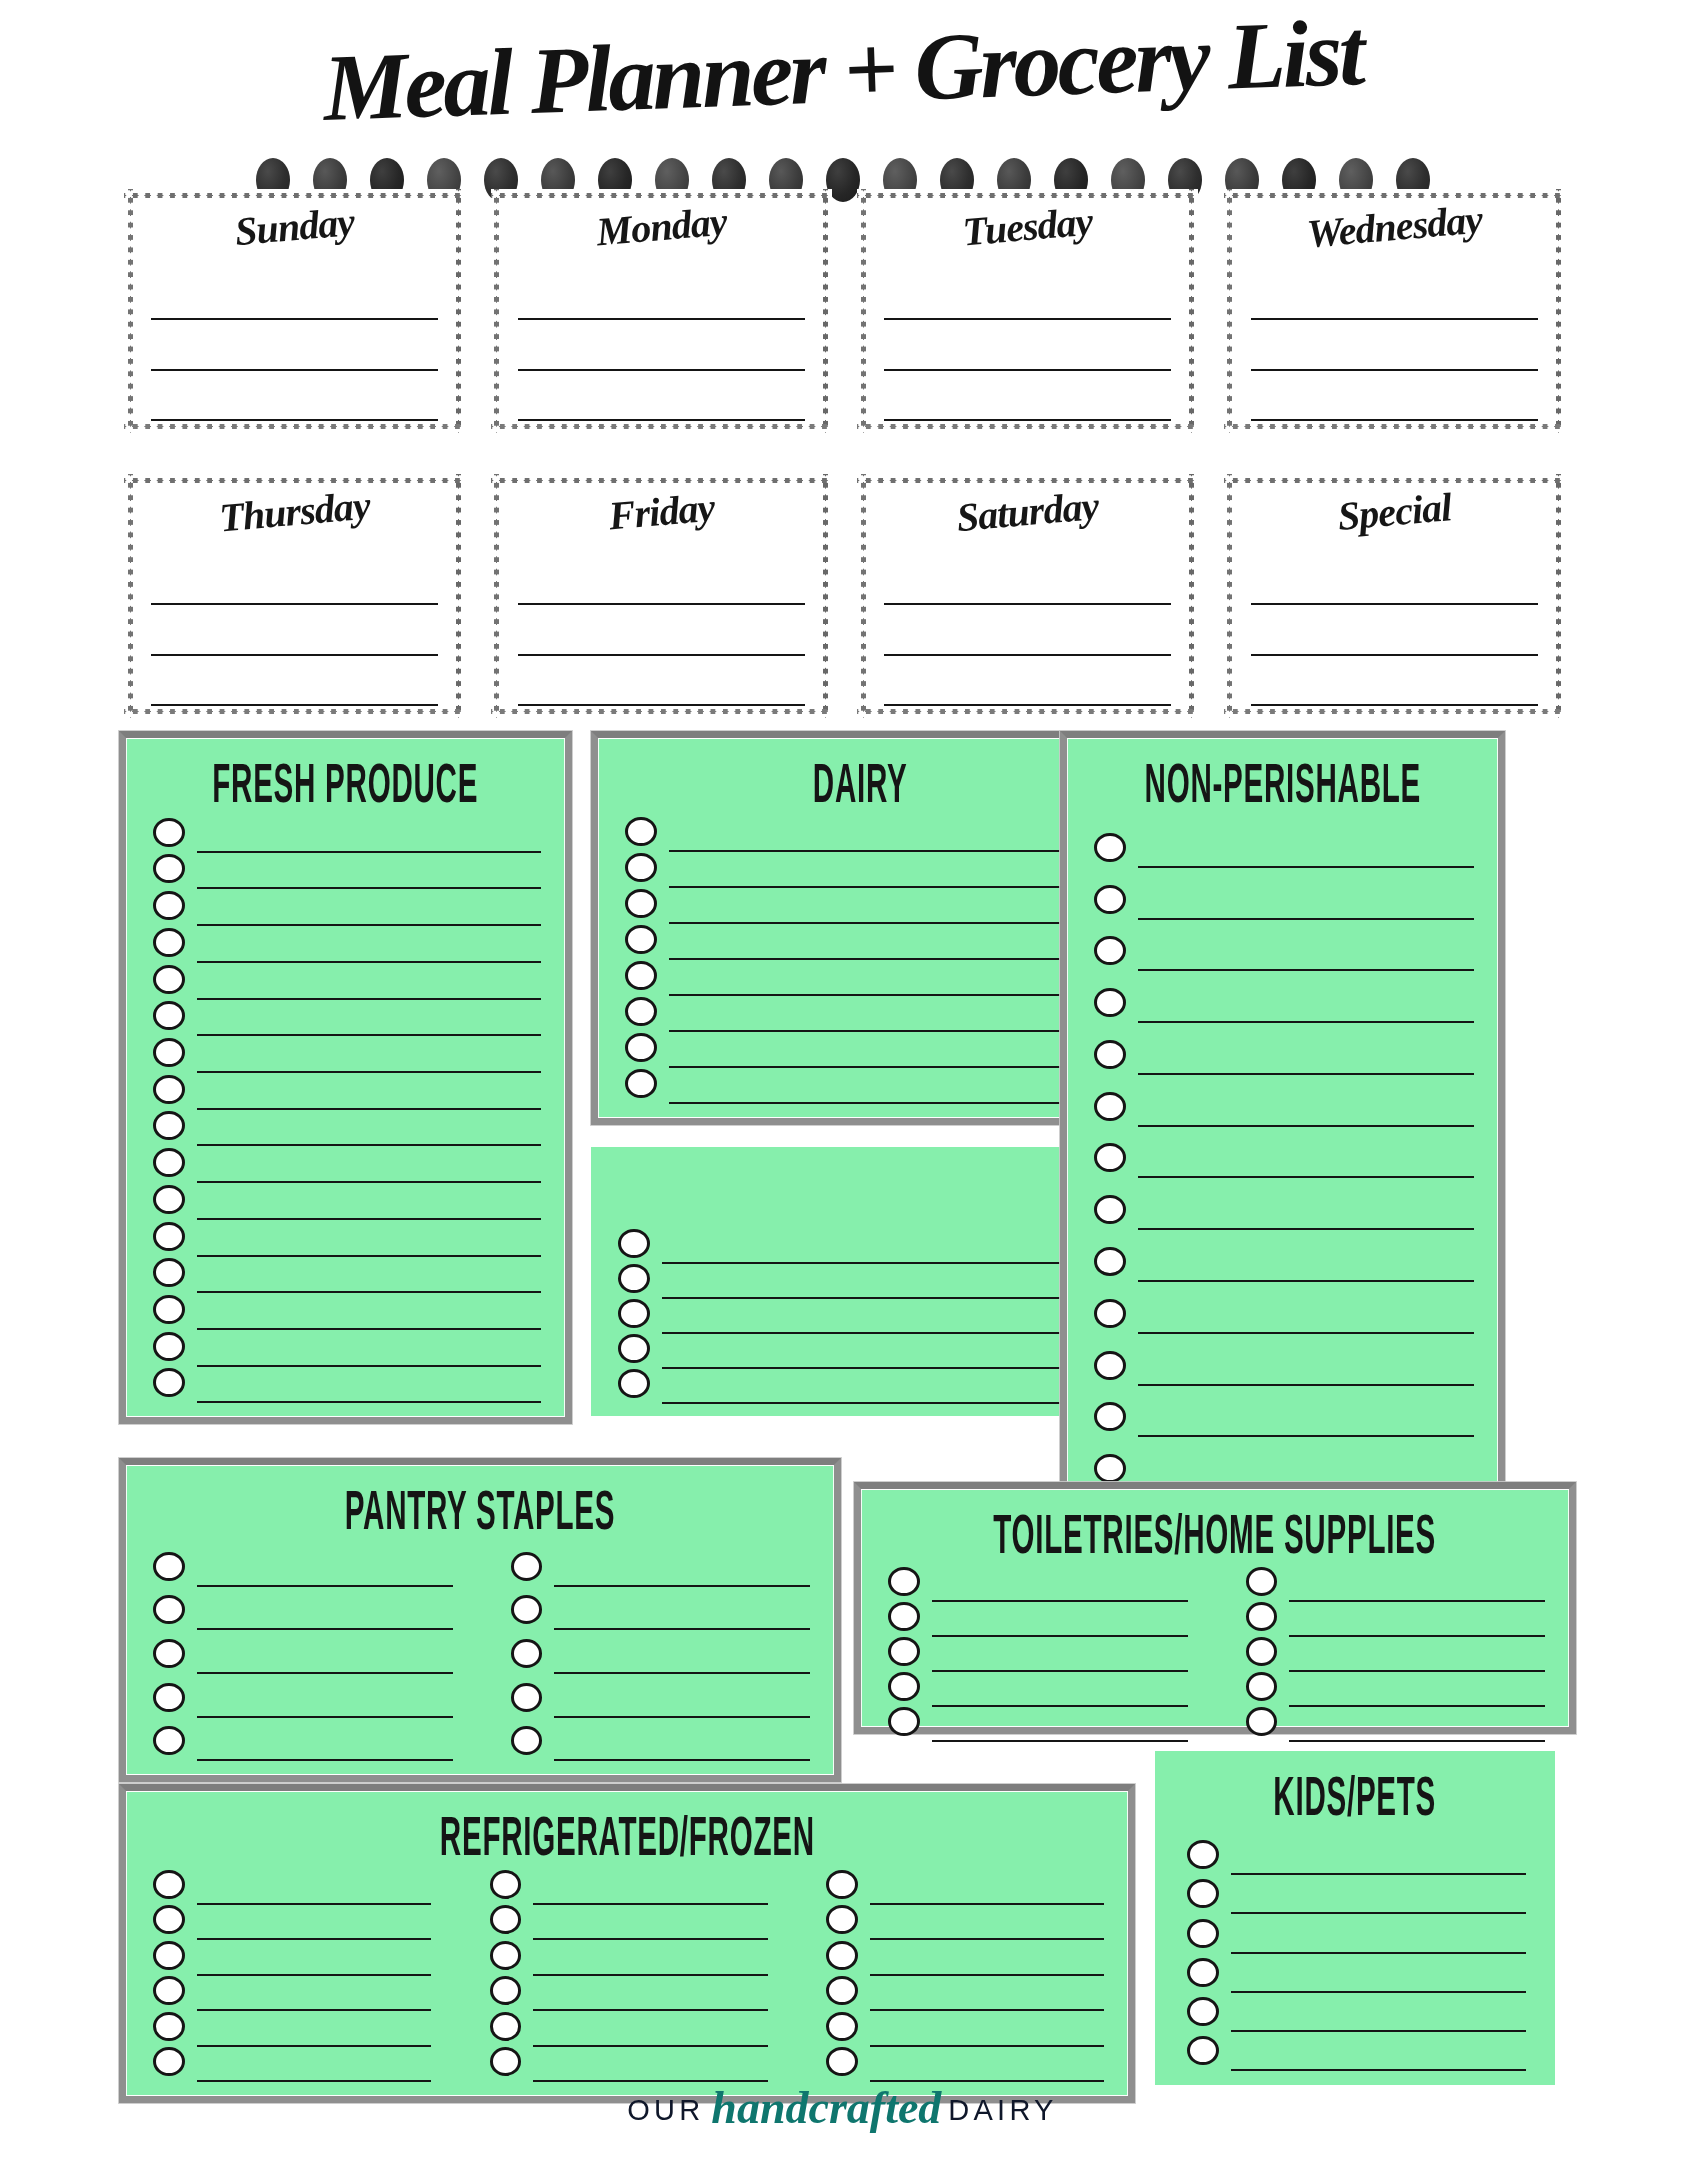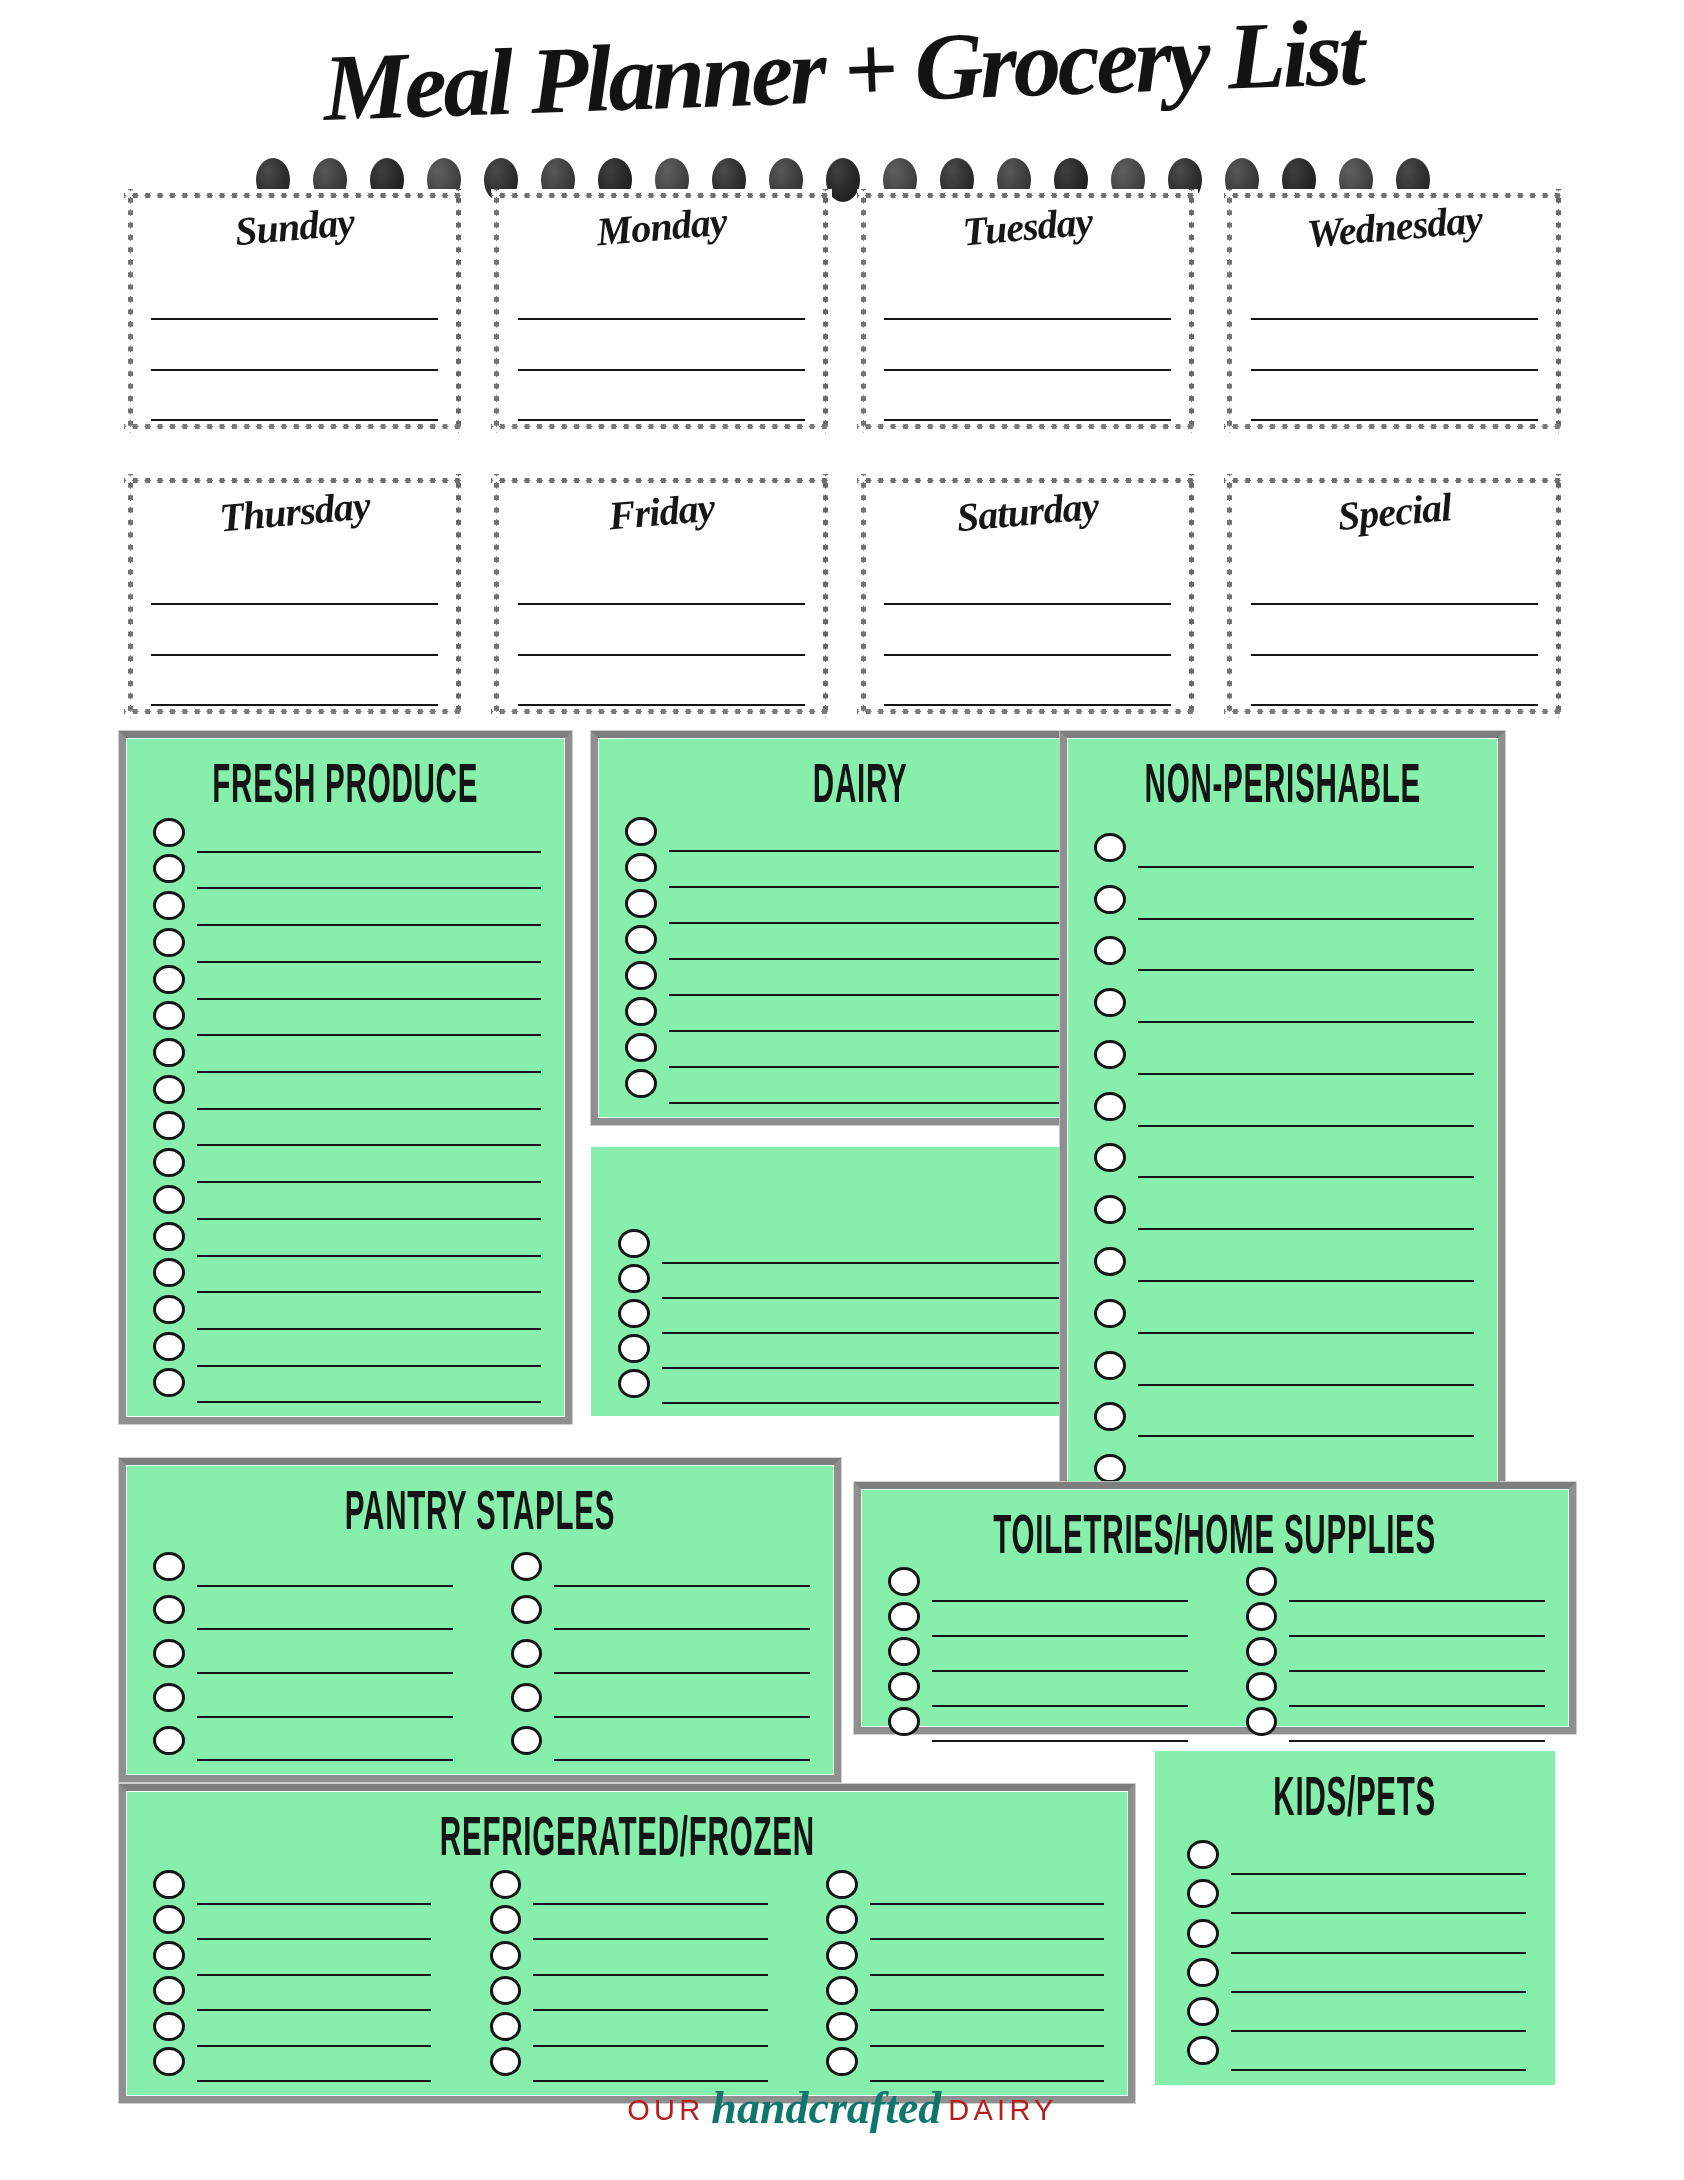--- a/index.html
+++ b/index.html
@@ -127,21 +127,21 @@
   .sec-meat .items{top:82px;}
   .sec-kids-pets .items{top:85px;left:29px;right:29px;}
 
   
   .footer{
     position:absolute;top:2084px;left:0;right:0;
     display:flex;justify-content:center;align-items:center;
   }
   .brand-caps{
     font-family:"Liberation Sans", sans-serif;
-    font-weight:400;font-size:29px;letter-spacing:4.3px;color:#b91c1c;
+    font-weight:400;font-size:29px;letter-spacing:4.3px;color:#0f172a;
   }
   .brand-script{
     font-family:"Liberation Serif", serif;
     font-style:italic;font-weight:700;
     font-size:46px;color:#0f766e;
     margin:0 6.8px;position:relative;top:-3.4px;
   }
 </style>
 </head>
 <body>

